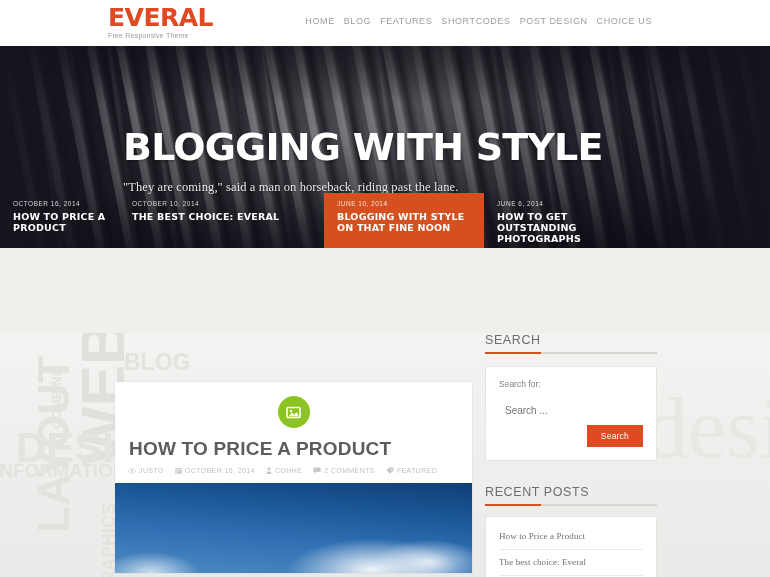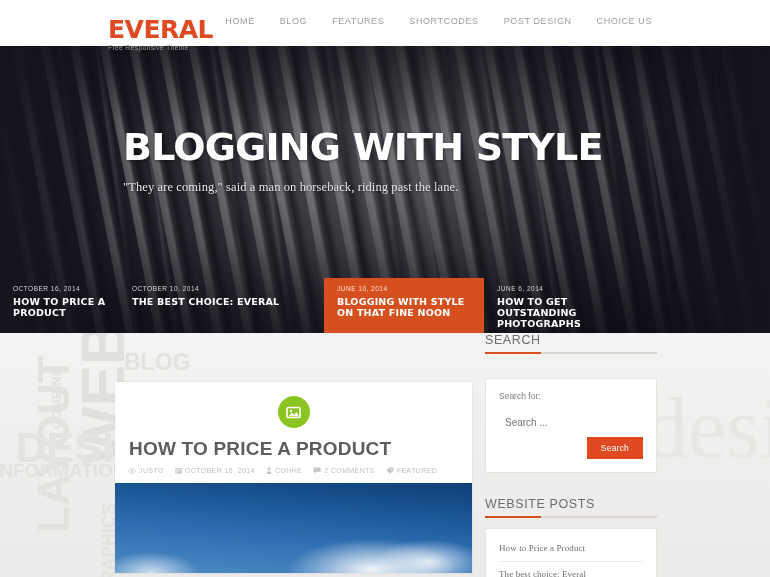--- a/index.html
+++ b/index.html
@@ -47,56 +47,56 @@
   }
 
   
   .header {
     position: absolute;
     left: 0; top: 0;
     width: 770px; height: 46px;
     background: #ffffff;
     z-index: 40;
   }
-  .logo-wrap { position: absolute; left: 108px; top: 5px; margin-top: 12px; }
+  .logo-wrap { position: absolute; left: 108px; top: 5px; }
   .logo {
     font-family: "DejaVu Sans", sans-serif;
     font-weight: bold;
     font-size: 25px;
     letter-spacing: -0.5px;
     color: #e04a23;
     line-height: 26px;
   }
   .logo-sub {
     font-size: 7px;
     color: #9a9a9a;
     letter-spacing: 0.2px;
     margin-top: 1px;
     font-family: "Liberation Sans", sans-serif;
   }
   .nav {
     position: absolute;
     right: 118px; top: 16px;
     display: flex;
-    gap: 25px;
+    gap: 9px;
   }
   .nav a {
     font-size: 9px;
     letter-spacing: 0.6px;
     color: #9d9d9d;
     text-decoration: none;
     white-space: nowrap;
     font-family: "Liberation Sans", sans-serif;
   }
 
   
   .hero {
     position: absolute;
     left: 0; top: 46px;
-    width: 770px; height: 287px;
+    width: 770px; height: 202px;
     overflow: hidden;
     background: #1d1b24;
   }
   .hero-photo {
     position: absolute;
     inset: 0;
     background:
       repeating-linear-gradient(79deg,
         rgba(255,255,255,0.00) 0px,
         rgba(255,255,255,0.00) 7px,
@@ -248,21 +248,21 @@
   .widget-title::after {
     content: "";
     position: absolute;
     left: 0; bottom: -2px;
     width: 56px; height: 2px;
     background: #d6501f;
   }
   .widget-box {
     background: #ffffff;
     border: 1px solid #e6e4e1;
-    margin-top: 24px;
+    margin-top: 12px;
     padding: 12px 13px 13px 13px;
   }
   .search-label {
     font-size: 8.5px;
     color: #7d7d7d;
     font-family: "Liberation Sans", sans-serif;
     margin-bottom: 11px;
   }
   .search-input {
     width: 100%;
@@ -432,21 +432,21 @@
       <section>
         <div class="widget-title">SEARCH</div>
         <div class="widget-box">
           <div class="search-label">Search for:</div>
           <input class="search-input" type="text" placeholder="Search ..." style="">
           <button class="search-btn">Search</button>
         </div>
       </section>
 
       <section class="widget-2">
-        <div class="widget-title">WEBSITE POSTS</div>
+        <div class="widget-title">RECENT POSTS</div>
         <div class="rp-box">
           <div class="rp-item">How to Price a Product</div>
           <div class="rp-item">The best choice: Everal</div>
           <div class="rp-item">Blogging with style</div>
         </div>
       </section>
 
     </aside>
   </div>
 </div>

